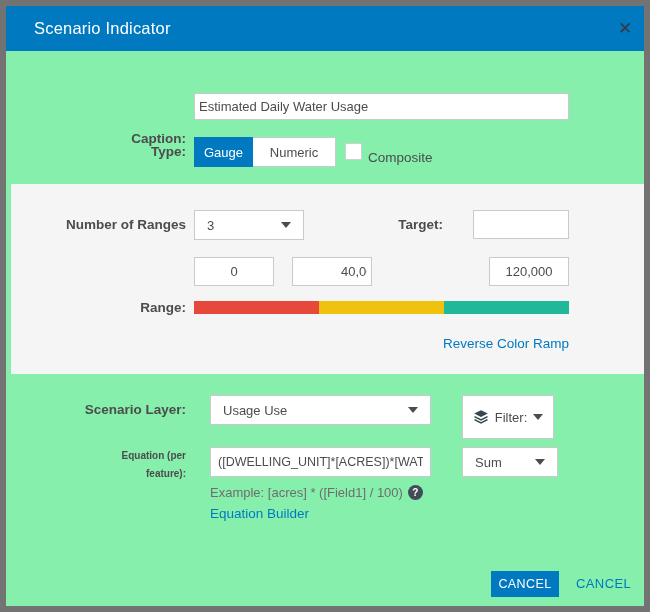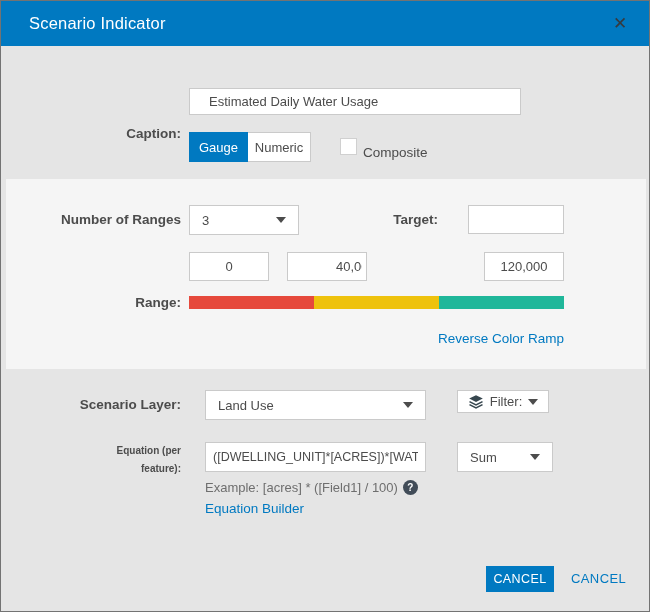--- a/index.html
+++ b/index.html
@@ -1,20 +1,20 @@
 <!DOCTYPE html>
 <html><head>
 <meta charset="utf-8">
 <style>
   * { box-sizing: border-box; margin: 0; padding: 0; }
   html, body { width: 650px; height: 612px; }
   body { font-family: "Liberation Sans", sans-serif; background: #fff; }
   .dialog {
     position: relative; width: 650px; height: 612px;
-    background: #e5e5e5; border: 1px solid #737373; overflow: hidden;
+    background: #86efac; border: 6px solid #737373; overflow: hidden;
   }
   
   .header {
     position: absolute; left: 0; top: 0; width: 650px; height: 45px;
     background: #0079c1; display: flex; align-items: center;
   }
   .header-title { color: #ffffff; font-size: 16.5px; font-weight: 400; margin-left: 28px; letter-spacing: 0.2px; }
   .close-btn {
     position: absolute; right: 14px; top: 0; height: 45px; width: 34px;
     display: flex; align-items: center; justify-content: center;
@@ -25,28 +25,28 @@
     position: absolute; left: 0; width: 180px; text-align: right;
     color: #4c4c4c; font-size: 13.5px; font-weight: bold;
   }
   .lh27 { line-height: 27px; } .lh30 { line-height: 30px; } .lh29 { line-height: 29px; margin-top: 36px; }
   
   .tbox {
     position: absolute; background: #fff; border: 1px solid #cacaca;
     font-size: 13px; color: #4c4c4c; font-family: "Liberation Sans", sans-serif;
   }
   input.tbox { outline: none; }
-  .caption-input { left: 188px; top: 87px; width: 332px; height: 27px; padding: 0 19px; }
+  .caption-input { left: 188px; top: 87px; width: 375px; height: 27px; padding: 0 4px; }
   
   .seg-btn {
     position: absolute; top: 131px; height: 30px; font-size: 13px;
     display: flex; align-items: center; justify-content: center; cursor: pointer;
   }
   .seg-gauge { left: 188px; width: 59px; background: #0079c1; color: #ffffff; border: 1px solid #0079c1; }
-  .seg-numeric { left: 247px; width: 63px; background: #ffffff; color: #4c4c4c; border: 1px solid #cacaca; border-left: none; text-align: right; }
+  .seg-numeric { left: 247px; width: 83px; background: #ffffff; color: #4c4c4c; border: 1px solid #cacaca; border-left: none; text-align: right; }
   .checkbox {
     position: absolute; left: 339px; top: 137px; width: 17px; height: 17px;
     background: #fff; border: 1px solid #d0d0d0; cursor: pointer;
   }
   .checkbox-label { position: absolute; left: 362px; top: 137px; height: 30px; line-height: 30px; font-size: 13.5px; color: #4c4c4c; font-weight: 400; }
   
   .panel { position: absolute; left: 5px; top: 178px; width: 640px; height: 190px; background: #f5f5f5; }
   
   .dropdown {
     position: absolute; background: #fff; border: 1px solid #cacaca; height: 30px;
@@ -61,21 +61,21 @@
   .target-input { left: 467px; top: 204px; width: 96px; height: 29px; padding: 0 8px; }
   
   .range-input { top: 251px; height: 29px; width: 80px; text-align: center; padding: 0 4px; }
   .ri-0 { left: 188px; } .ri-1 { left: 286px; padding-left: 48px; } .ri-2 { left: 385px; } .ri-3 { left: 483px; }
   
   .ramp { position: absolute; left: 188px; top: 295px; width: 375px; height: 13px; display: flex; }
   .ramp-seg { height: 13px; width: 125px; }
   .reverse-link { position: absolute; left: 363px; top: 330px; width: 200px; text-align: right; font-size: 13.5px; color: #0079c1; cursor: pointer; }
   
   .filter-btn {
-    position: absolute; left: 456px; top: 389px; width: 92px; height: 23px;
+    position: absolute; left: 456px; top: 389px; width: 92px; height: 44px;
     background: #fff; border: 1px solid #cacaca; display: flex; align-items: center;
     justify-content: center; gap: 6px; cursor: pointer; font-size: 13px; color: #4c4c4c;
   }
   .filter-btn .caret { width: 0; height: 0; border-left: 5px solid transparent; border-right: 5px solid transparent; border-top: 6px solid #4c4c4c; }
   
   .equation-label { position: absolute; left: 0; top: 441px; width: 180px; text-align: right; color: #4c4c4c; font-size: 10px; font-weight: bold; line-height: 18px; }
   .equation-input { left: 204px; top: 441px; width: 221px; height: 30px; padding: 0 7px; font-size: 12.5px; white-space: nowrap; overflow: hidden; }
   .example-row { position: absolute; left: 204px; top: 479px; font-size: 13px; color: #6e6e6e; display: flex; align-items: center; gap: 5px; }
   .help-icon {
     width: 15px; height: 15px; border-radius: 50%; background: #414c58; color: #ffffff;
@@ -97,20 +97,21 @@
 <div class="dialog">
 
   <div class="header">
     <span class="header-title">Scenario Indicator</span>
     <span class="close-btn">✕</span>
   </div>
 
   <div class="lbl lh27" style="top:87px;margin-top:32px;">Caption:</div>
   <input class="tbox caption-input" type="text" value="Estimated Daily Water Usage" style="">
 
+  <div class="lbl lh30" style="top:131px;">Type:</div>
   <div class="seg-btn seg-gauge">Gauge</div>
   <div class="seg-btn seg-numeric">Numeric</div>
   <div class="checkbox"></div>
   <div class="checkbox-label">Composite</div>
 
   <div class="panel"></div>
 
   <div class="lbl lh30" style="top:204px;">Number of Ranges</div>
   <div class="dropdown dd-ranges">
     <span>3</span>
@@ -127,21 +128,21 @@
 
   <div class="ramp">
     <div class="ramp-seg" style="background-color: rgb(230, 73, 60);"></div>
     <div class="ramp-seg" style="background-color: rgb(238, 194, 13);"></div>
     <div class="ramp-seg" style="background-color: rgb(32, 183, 154);"></div>
   </div>
   <div class="reverse-link">Reverse Color Ramp</div>
 
   <div class="lbl lh30" style="top:389px;">Scenario Layer:</div>
   <div class="dropdown dd-layer">
-    <span>Land Use</span>
+    <span>Usage Use</span>
     <span class="caret"></span>
   </div>
   <div class="filter-btn">
     <span style="display:inline-flex;">
       <svg width="16" height="16" viewBox="0 0 16 16">
         <path d="M8 1.2 L14.8 4.6 L8 8 L1.2 4.6 Z" fill="#37474f"></path>
         <path d="M1.5 7.6 L8 10.9 L14.5 7.6" stroke="#37474f" stroke-width="1.6" fill="none"></path>
         <path d="M1.5 10.6 L8 13.9 L14.5 10.6" stroke="#37474f" stroke-width="1.6" fill="none"></path>
       </svg>
     </span>

